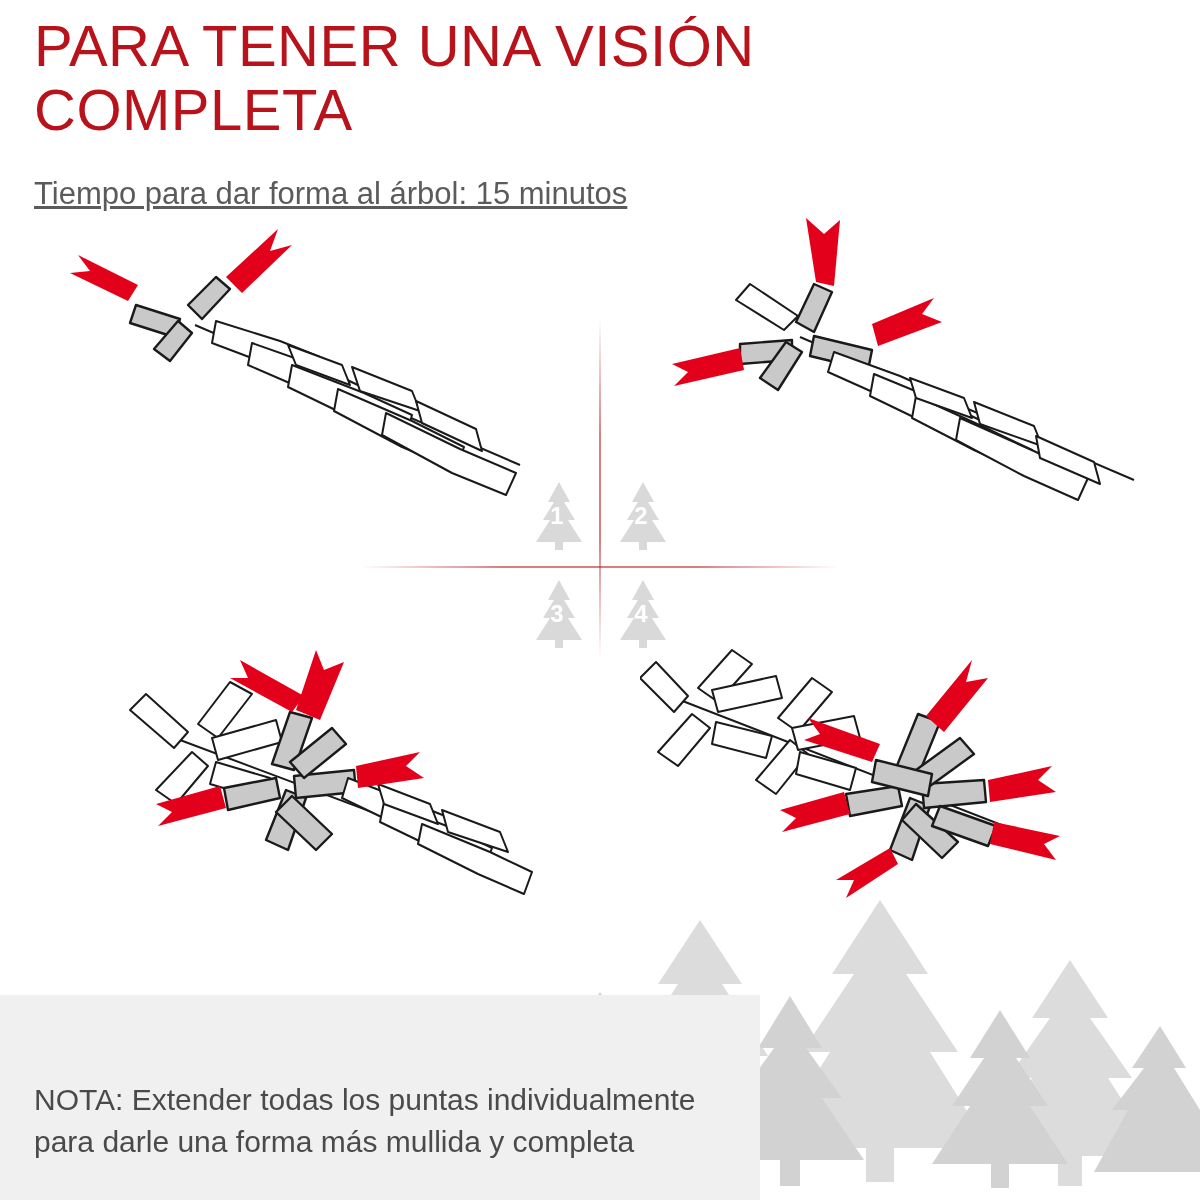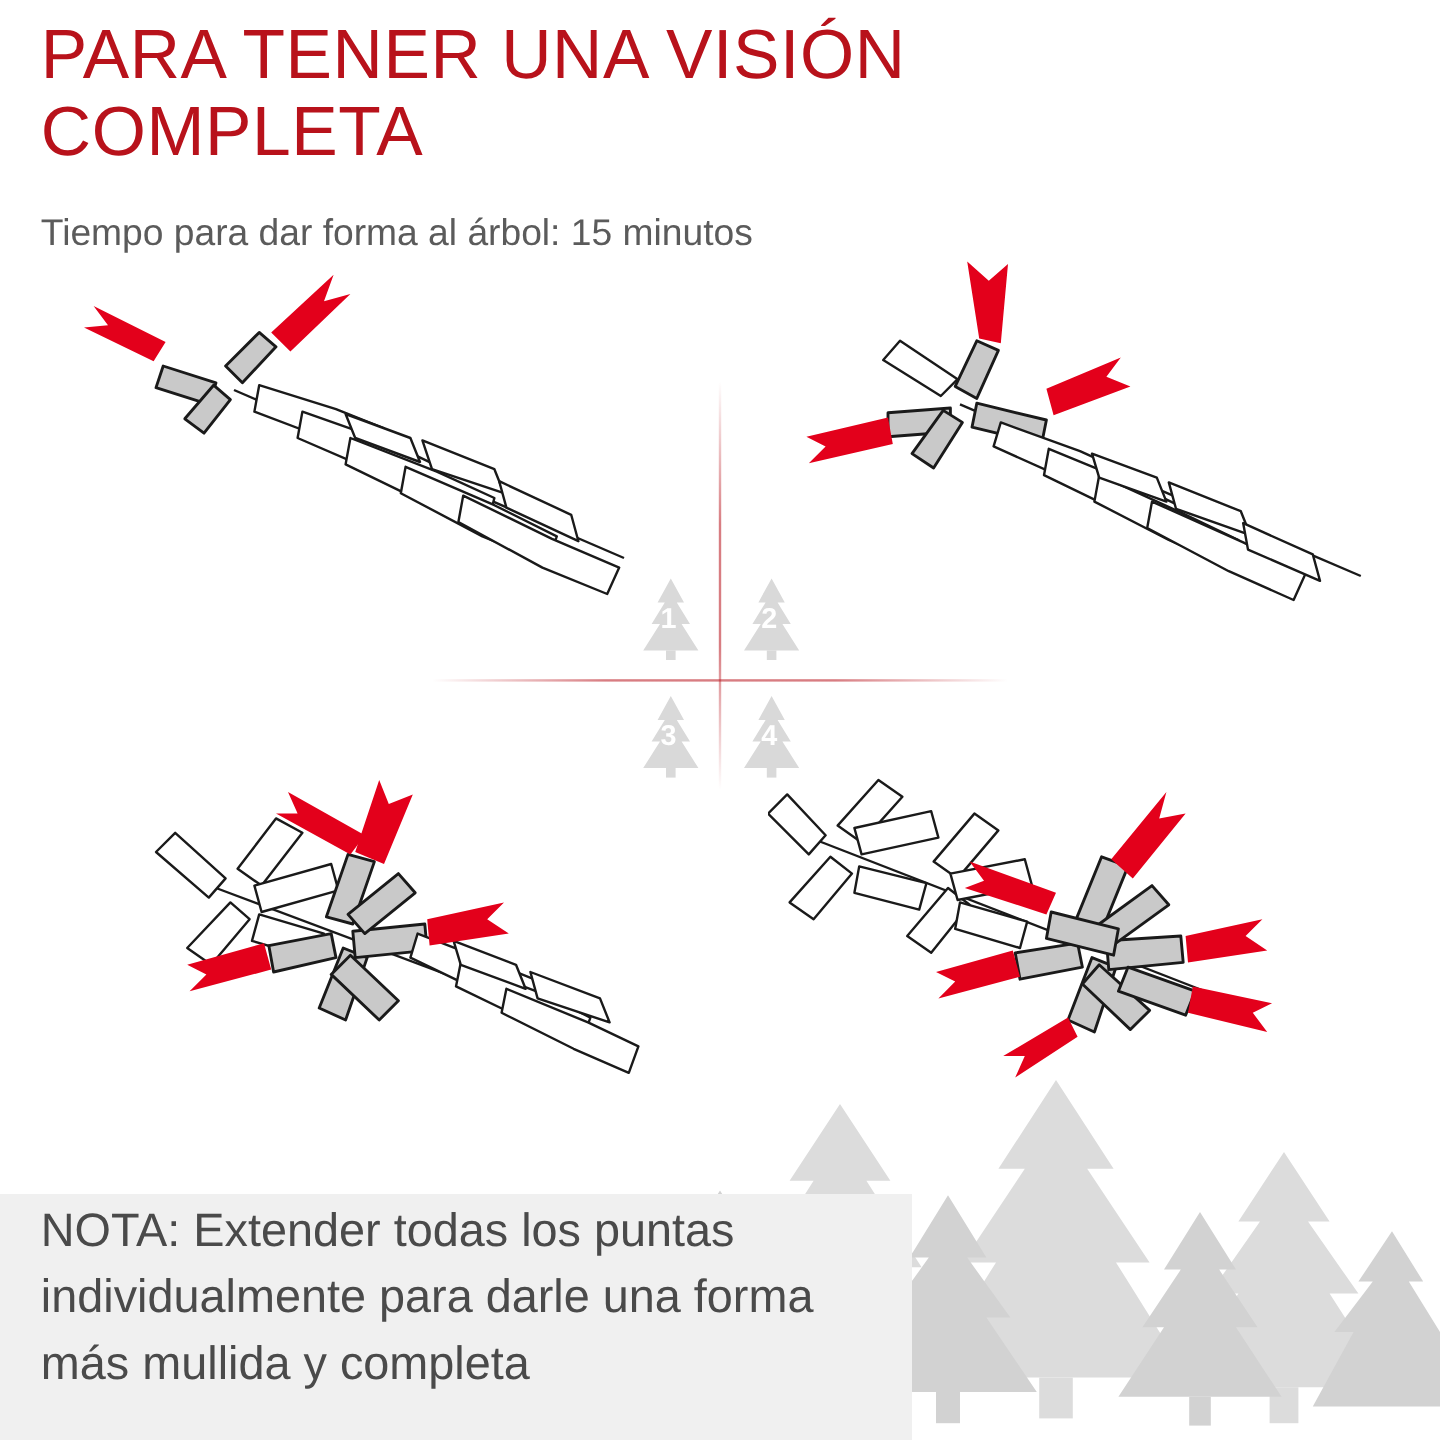--- a/index.html
+++ b/index.html
@@ -25,20 +25,21 @@
     line-height:1.1;
     letter-spacing:0.5px;
     text-transform:uppercase;
   }
   .subtitle{
     position:absolute;
     left:34px;top:176px;
     color:#5b5b5b;
     font-size:31px;
     font-weight:400;
+    text-decoration:underline;
   }
   
   .cross-v{
     position:absolute;left:599px;top:318px;width:2px;height:340px;
     background:linear-gradient(to bottom, rgba(184,18,27,0) 0%, rgba(184,18,27,.55) 35%, rgba(184,18,27,.55) 65%, rgba(184,18,27,0) 100%);
   }
   .cross-h{
     position:absolute;left:360px;top:566px;width:480px;height:2px;
     background:linear-gradient(to right, rgba(184,18,27,0) 0%, rgba(184,18,27,.55) 30%, rgba(184,18,27,.55) 70%, rgba(184,18,27,0) 100%);
   }
@@ -53,21 +54,21 @@
   }
   .qtree{position:absolute;}
   
   .note-band{
     position:absolute;left:0;bottom:0;width:760px;height:205px;
     background:#f0f0f0;
   }
   .note-text{
     position:absolute;left:34px;bottom:36px;width:680px;
     color:#4a4a4a;
-    font-size:39px;
+    font-size:30px;
     line-height:1.42;
   }
   .bg-trees{position:absolute;left:0;bottom:0;width:1200px;height:300px;}
   .panel{position:absolute;}
 </style>
 </head>
 <body>
 
 <div id="page">
 

